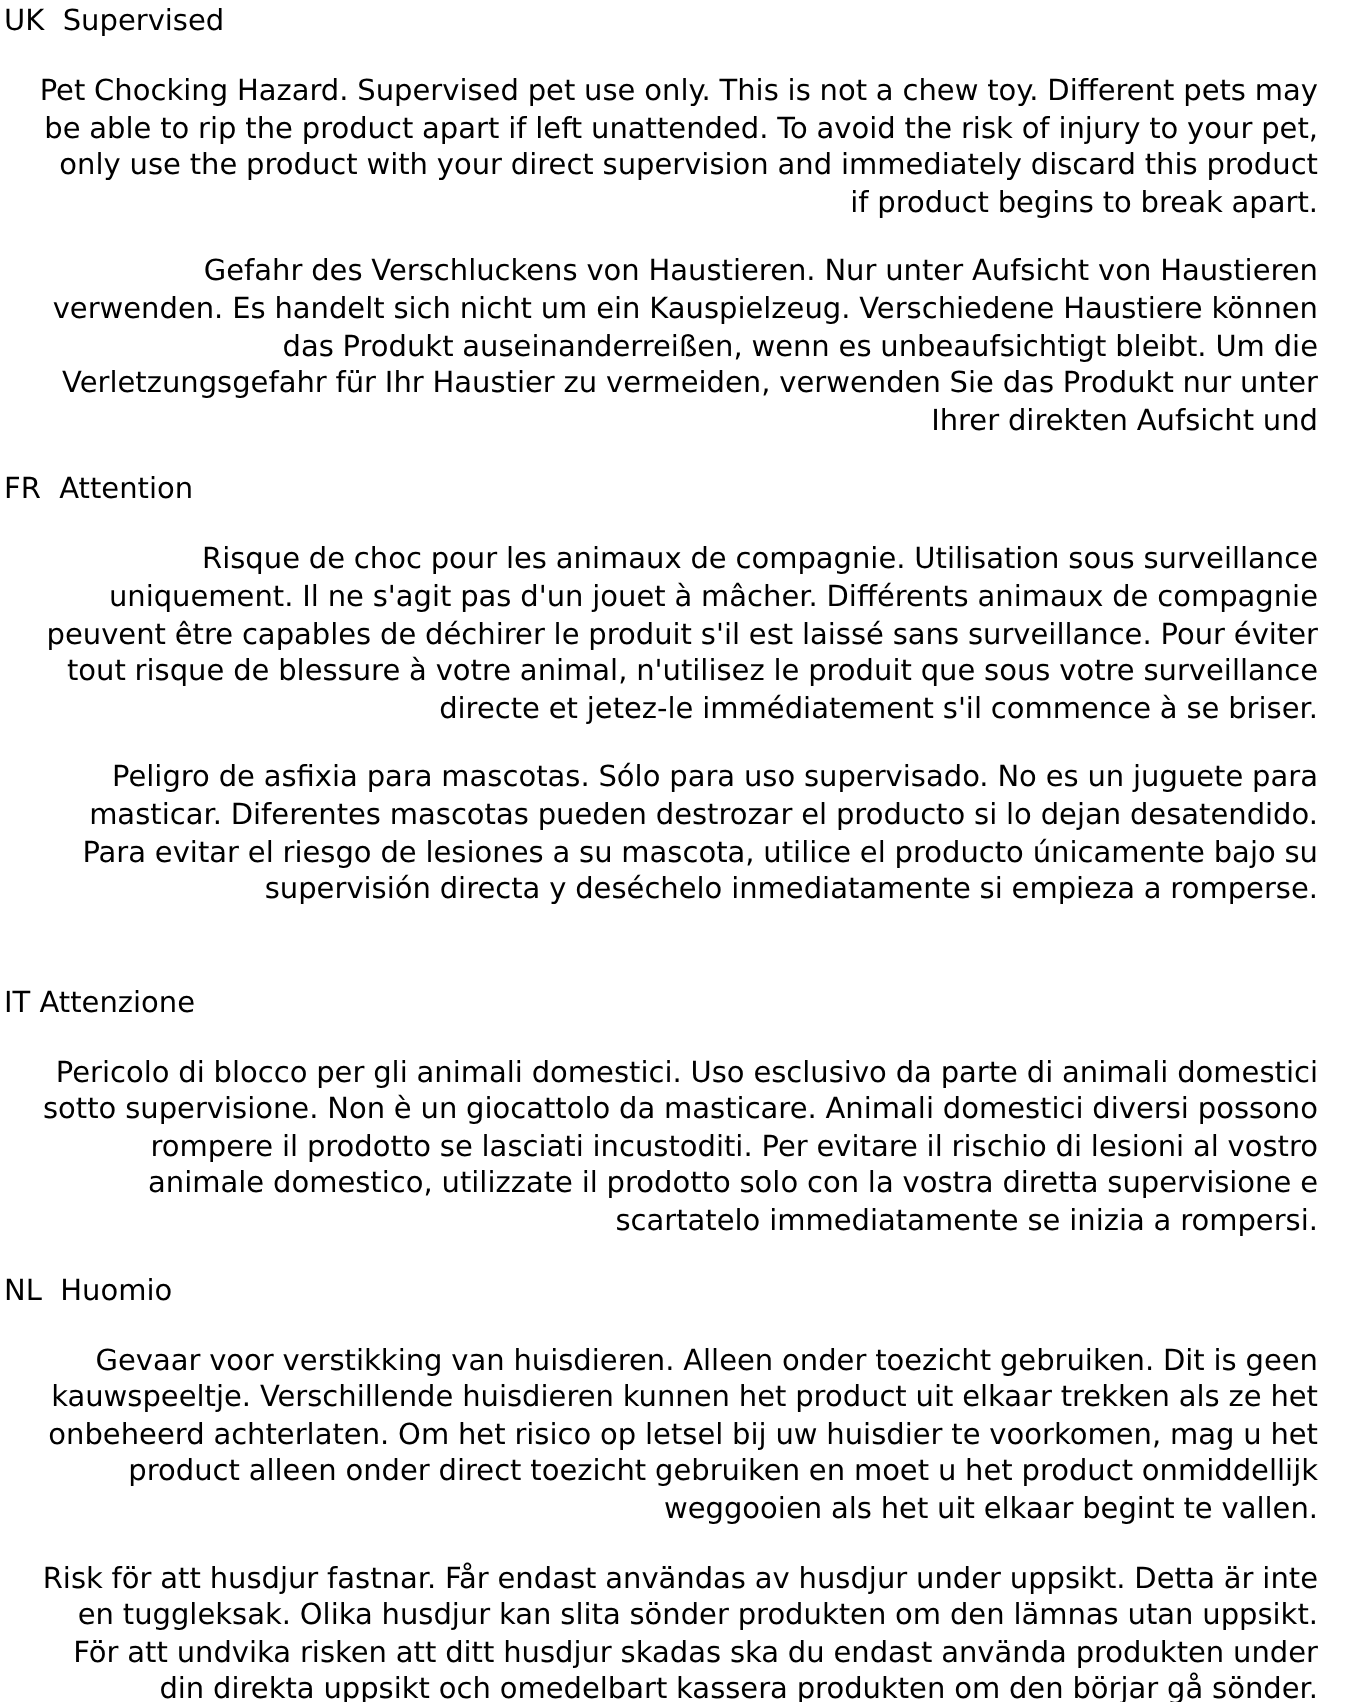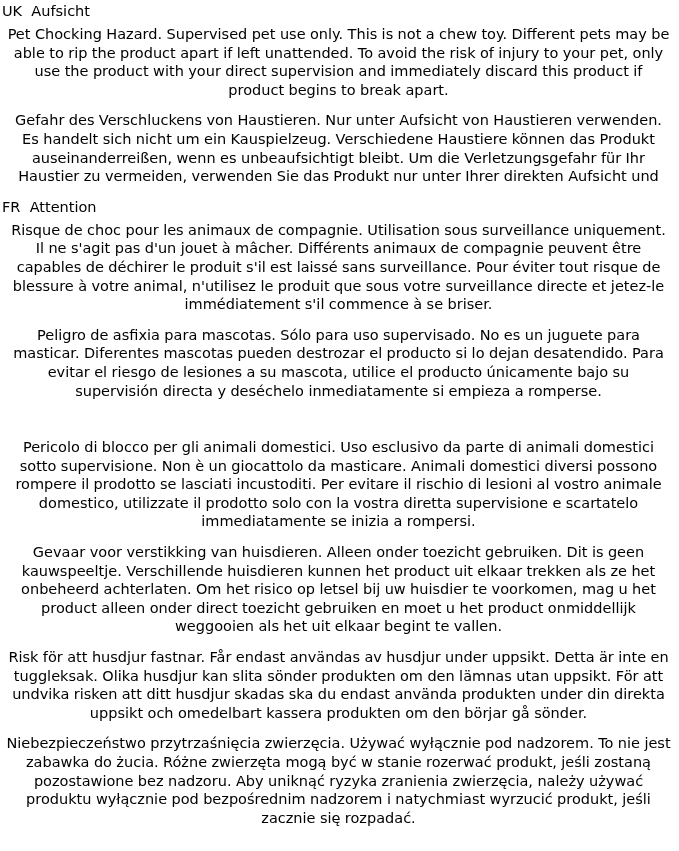--- a/index.html
+++ b/index.html
@@ -28,53 +28,55 @@
   }
   .heading {
     font-size: 14.5px;
     line-height: 19px;
     margin: 0 0 1px 0;
     white-space: pre;
   }
   .body-text {
     font-size: 14.5px;
     line-height: 18.6px;
-    margin: 4px;
-    text-align: center;
+    margin: 16px;
+    text-align: right;
     word-spacing: -0.2px;
   }
 </style>
 </head>
 <body>
 
 <div class="page">
 
   <div class="section">
-    <div class="heading">UK  Aufsicht</div>
+    <div class="heading">UK  Supervised</div>
     <p class="body-text">Pet Chocking Hazard. Supervised pet use only. This is not a chew toy.  Different pets may be able to rip the product apart if left unattended. To avoid the risk of injury to your pet, only use the product with your direct supervision and immediately discard this product if product begins to break apart.</p>
   </div>
 
   <div class="section">
     <p class="body-text">Gefahr des Verschluckens von Haustieren. Nur unter Aufsicht von Haustieren verwenden. Es handelt sich nicht um ein Kauspielzeug.  Verschiedene Haustiere können das Produkt auseinanderreißen, wenn es unbeaufsichtigt bleibt. Um die Verletzungsgefahr für Ihr Haustier zu vermeiden, verwenden Sie das Produkt nur unter Ihrer direkten Aufsicht und</p>
   </div>
 
   <div class="section">
     <div class="heading">FR  Attention</div>
     <p class="body-text">Risque de choc pour les animaux de compagnie. Utilisation sous surveillance uniquement. Il ne s'agit pas d'un jouet à mâcher.  Différents animaux de compagnie peuvent être capables de déchirer le produit s'il est laissé sans surveillance. Pour éviter tout risque de blessure à votre animal, n'utilisez le produit que sous votre surveillance directe et jetez-le immédiatement s'il commence à se briser.</p>
   </div>
 
   <div class="section gap-after">
     <p class="body-text">Peligro de asfixia para mascotas. Sólo para uso supervisado. No es un juguete para masticar.  Diferentes mascotas pueden destrozar el producto si lo dejan desatendido. Para evitar el riesgo de lesiones a su mascota, utilice el producto únicamente bajo su supervisión directa y deséchelo inmediatamente si empieza a romperse.</p>
   </div>
 
   <div class="section">
+    <div class="heading">IT Attenzione</div>
     <p class="body-text">Pericolo di blocco per gli animali domestici. Uso esclusivo da parte di animali domestici sotto supervisione. Non è un giocattolo da masticare.  Animali domestici diversi possono rompere il prodotto se lasciati incustoditi. Per evitare il rischio di lesioni al vostro animale domestico, utilizzate il prodotto solo con la vostra diretta supervisione e scartatelo immediatamente se inizia a rompersi.</p>
   </div>
 
   <div class="section">
+    <div class="heading">NL  Huomio</div>
     <p class="body-text">Gevaar voor verstikking van huisdieren. Alleen onder toezicht gebruiken. Dit is geen kauwspeeltje.  Verschillende huisdieren kunnen het product uit elkaar trekken als ze het onbeheerd achterlaten. Om het risico op letsel bij uw huisdier te voorkomen, mag u het product alleen onder direct toezicht gebruiken en moet u het product onmiddellijk weggooien als het uit elkaar begint te vallen.</p>
   </div>
 
   <div class="section">
     <p class="body-text">Risk för att husdjur fastnar. Får endast användas av husdjur under uppsikt. Detta är inte en tuggleksak.  Olika husdjur kan slita sönder produkten om den lämnas utan uppsikt. För att undvika risken att ditt husdjur skadas ska du endast använda produkten under din direkta uppsikt och omedelbart kassera produkten om den börjar gå sönder.</p>
   </div>
 
   <div class="section">
     <p class="body-text">Niebezpieczeństwo przytrzaśnięcia zwierzęcia. Używać wyłącznie pod nadzorem. To nie jest zabawka do żucia.  Różne zwierzęta mogą być w stanie rozerwać produkt, jeśli zostaną pozostawione bez nadzoru. Aby uniknąć ryzyka zranienia zwierzęcia, należy używać produktu wyłącznie pod bezpośrednim nadzorem i natychmiast wyrzucić produkt, jeśli zacznie się rozpadać.</p>
   </div>

